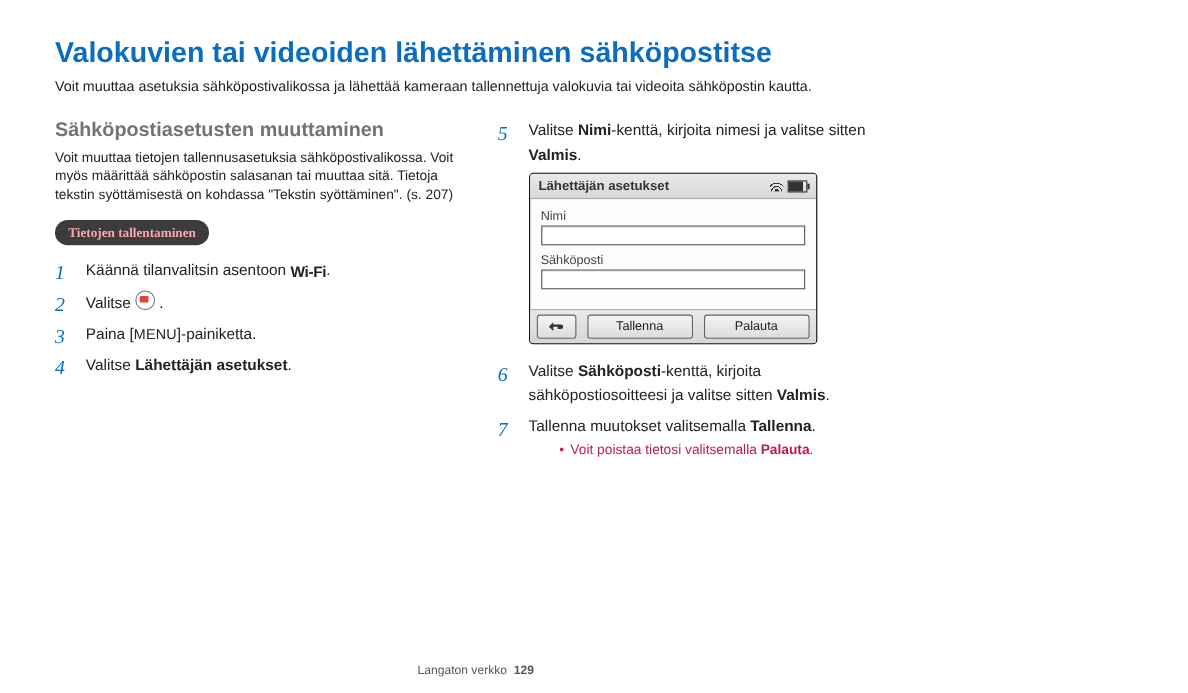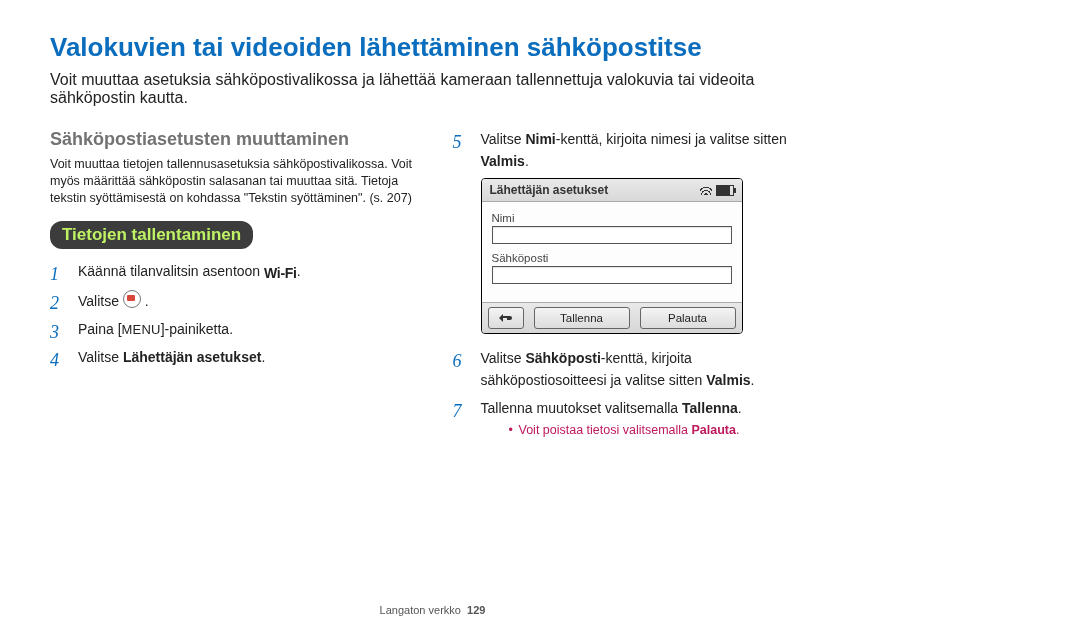--- a/index.html
+++ b/index.html
@@ -18,21 +18,21 @@
     padding: 32px 50px 20px 50px;
     position: relative;
   }
   h1.title {
     color: #0a6dbd;
     font-size: 26px;
     font-weight: 700;
     margin: 0 0 8px 0;
   }
   .intro {
-    font-size: 16px;
+    font-size: 13px;
     color: #222;
     margin: 0 0 22px 0;
   }
   .columns {
     display: flex;
     gap: 40px;
   }
   .col {
     flex: 1 1 0;
   }
@@ -44,26 +44,27 @@
   }
   .subdesc {
     font-size: 12.5px;
     line-height: 1.35;
     color: #222;
     margin: 0 0 14px 0;
   }
   .pill {
     display: inline-block;
     background: #3c3c3c;
-    color: #bef264;
-    font-size: 17px;
+    color: #fca5a5;
+    font-size: 12px;
     font-weight: 600;
     padding: 4px 12px;
     border-radius: 12px;
     margin: 0 0 12px 0;
+    font-family: Liberation Serif, serif;
   }
   ol.steps {
     list-style: none;
     padding: 0;
     margin: 0;
     counter-reset: step;
   }
   ol.steps > li {
     position: relative;
     padding-left: 28px;

